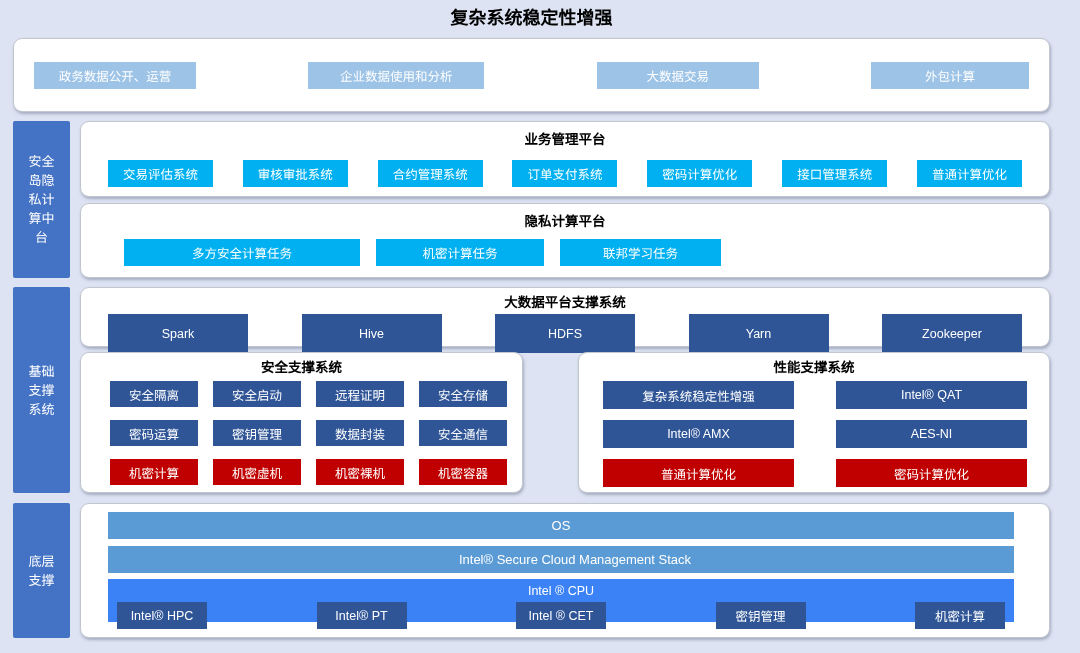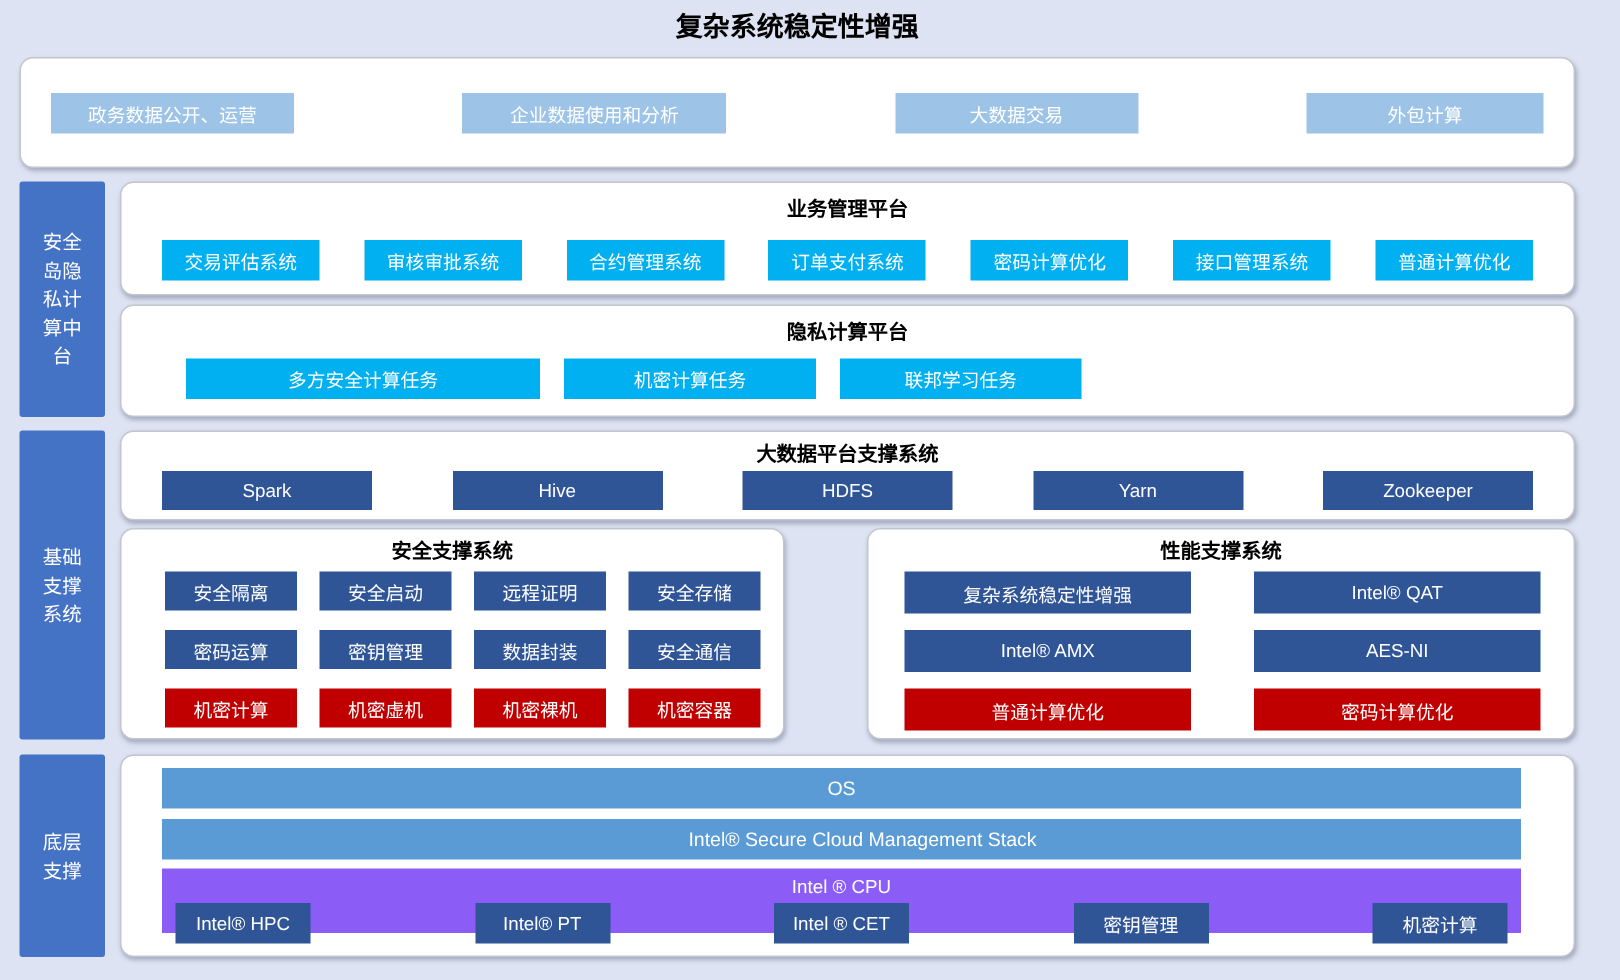--- a/index.html
+++ b/index.html
@@ -72,21 +72,21 @@
   .priv-b1 { width:236px; }
   .priv-b2 { width:168px; margin-left:112px; }
   .priv-b3 { width:161px; margin-left:174px; }
 
   
   .panel-bigdata { height:60px; padding-top:6px; margin-bottom:5px; }
   .bigdata-boxes {
     display:flex; justify-content:space-between;
     padding:0 27px; margin-top:3px;
   }
-  .bigdata-boxes .box { height:26px; width:140px; }
+  .bigdata-boxes .box { height:39px; width:140px; }
 
   .row3-panels { display:flex; flex:1; }
   .panel-sec  { width:443px; height:141px; padding-top:6px; margin-right:55px; }
   .panel-perf { flex:1;      height:141px; padding-top:6px; }
 
   .sec-grid {
     display:grid; grid-template-columns:repeat(4,88px);
     justify-content:space-between; row-gap:13px;
     padding:0 15px 0 29px; margin-top:5px;
   }
@@ -101,21 +101,21 @@
 
   
   .panel-bottom { height:135px; padding:8px 35px 0 27px; display:flex; flex-direction:column; }
   .bar {
     background:#5b9bd5; color:#fff; font-size:13px;
     display:flex; align-items:center; justify-content:center; flex:none;
   }
   .bar-os  { height:27px; margin-bottom:7px; }
   .bar-scm { height:27px; margin-bottom:6px;padding-left:28px; }
   .bar-cpu {
-    background:#8b5cf6; height:43px; padding:2px 9px 7px;
+    background:#3b82f6; height:43px; padding:2px 9px 7px;
     display:flex; flex-direction:column; flex:none;
   }
   .cpu-title {
     color:#fff; font-size:12.5px; text-align:center;
     height:21px; line-height:21px;
   }
   .cpu-boxes { display:flex; justify-content:space-between; flex:1; }
   .cpu-boxes .box { height:27px; width:90px; }
 </style>
 </head>

